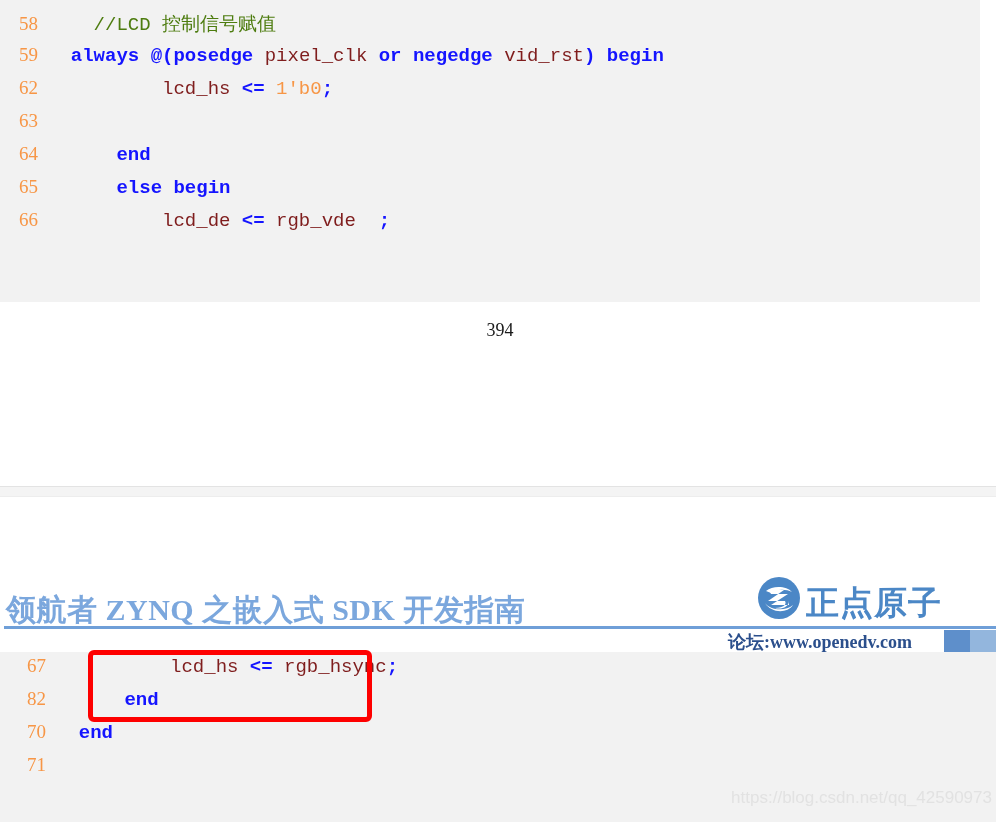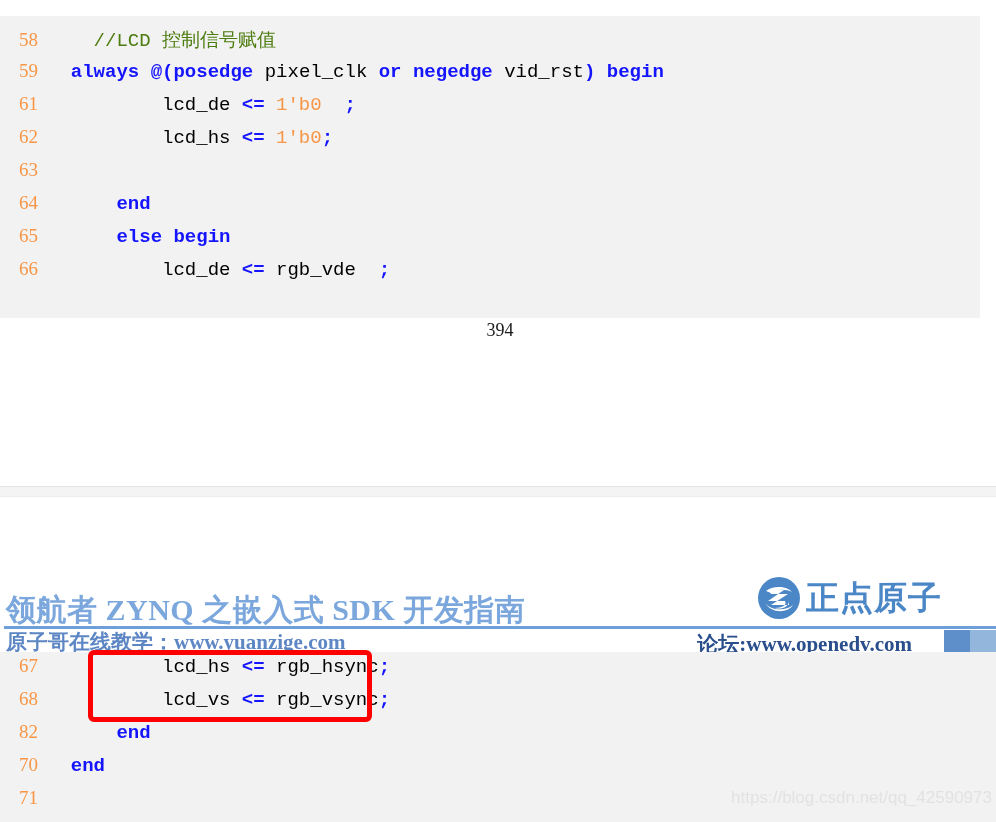--- a/index.html
+++ b/index.html
@@ -39,25 +39,25 @@
     font-size: 19px;
   }
   .src {
     white-space: pre;
     color: #555555;
   }
   .kw   { color: #1414ff; font-weight: bold; margin-top: 20px; }
   .op   { color: #1414ff; font-weight: bold; }
   .num  { color: #f79646; }
   .cmt  { color: #4d7c0f; }
-  .id   { color: #000000; }
+  .id   { color: #7f1d1d; }
 
   
   #code-top {
-    top: 16px;
+    top: 0;
     width: 980px;
     height: 302px;
     padding-top: 11px;
     box-sizing: border-box;
   }
 
   
   #page-number {
     position: absolute;
     top: 320px;
@@ -115,34 +115,34 @@
     font-size: 21px;
     font-weight: bold;
     color: #5d86c4;
     white-space: nowrap;
     font-family: "Liberation Serif", "DejaVu Serif", serif;
   }
   #forum-label {
     position: absolute;
     right: 88px;
     top: 40px;
-    font-size: 21px;
+    font-size: 18px;
     font-weight: bold;
     color: #2b4f8c;
     white-space: nowrap;
     font-family: "Liberation Serif", "DejaVu Serif", serif;
   }
 
   
   #brand-logo {
     position: absolute;
     right: 58px;
     top: -14px;
     display: flex;
-    align-items: center;
+    align-items: flex-end;
     gap: 5px;
   }
   #brand-mark { display: block; }
   #brand-text {
     font-size: 33px;
     font-weight: bold;
     color: #4b87c6;
     letter-spacing: 1px;
     line-height: 1;
     white-space: nowrap;
@@ -192,61 +192,58 @@
     white-space: nowrap;
     font-family: "Liberation Sans", "DejaVu Sans", sans-serif;
   }
 </style>
 </head>
 <body>
 
 <div class="code-block" id="code-top" style="background: rgb(242, 242, 242);">
     <div class="code-line"><span class="ln">58</span><span class="src"><span class="id">    </span><span class="cmt">//LCD 控制信号赋值</span></span></div>
     <div class="code-line"><span class="ln">59</span><span class="src"><span class="id">  </span><span class="kw">always</span><span class="id"> </span><span class="kw">@(</span><span class="kw">posedge</span><span class="id"> pixel_clk </span><span class="kw">or</span><span class="id"> </span><span class="kw">negedge</span><span class="id"> vid_rst</span><span class="kw">)</span><span class="id"> </span><span class="kw">begin</span></span></div>
-    <div class="code-line"><span class="ln">61</span><span class="src"><span class="id">          lcd_de </span><span class="op">&lt;=</span><span class="id"> </span><span class="num">1'b0</span><span class="id">  </span><span class="op">;</span></span></div>
     <div class="code-line"><span class="ln">62</span><span class="src"><span class="id">          lcd_hs </span><span class="op">&lt;=</span><span class="id"> </span><span class="num">1'b0</span><span class="op">;</span></span></div>
     <div class="code-line"><span class="ln">63</span></div>
     <div class="code-line"><span class="ln">64</span><span class="src"><span class="id">      </span><span class="kw">end</span></span></div>
     <div class="code-line"><span class="ln">65</span><span class="src"><span class="id">      </span><span class="kw">else begin</span></span></div>
     <div class="code-line"><span class="ln">66</span><span class="src"><span class="id">          lcd_de </span><span class="op">&lt;=</span><span class="id"> rgb_vde</span><span class="id">  </span><span class="op">;</span></span></div>
   </div>
 
 <div id="page-number">394</div>
 
 <div id="sep-band"></div>
 
 <div id="doc-header">
 
   <div id="header-title">领航者 ZYNQ 之嵌入式 SDK 开发指南</div>
 
   <div id="header-rule"></div>
 
-  <div id="header-subtitle">原子哥在线教学：www.yuanzige.com</div>
 
   <div id="forum-label">论坛:www.openedv.com</div>
 
   <div id="brand-logo">
     <svg id="brand-mark" width="44" height="44" viewBox="0 0 44 44">
       <circle cx="22" cy="22" r="21" fill="#4b87c6"></circle>
       <path d="M9 15 C16 9, 30 10, 35 16 C29 13, 19 13, 14 17 Z" fill="#ffffff"></path>
       <path d="M14 18 L31 18 L14 29 L32 29 L32 25 C32 31, 24 34, 18 32 C27 32, 30 28, 28 25 L11 25 L27 14 L12 14 Z" fill="#ffffff"></path>
       <path d="M8 27 C13 34, 28 36, 36 29 C30 38, 14 37, 8 27 Z" fill="#ffffff"></path>
     </svg>
     <span id="brand-text">正点原子</span>
   </div>
 
   <div id="corner-squares">
     <div class="sq sq-dark"></div>
     <div class="sq sq-light"></div>
   </div>
 </div>
 
-<div class="code-block" id="code-bottom" style="background: rgb(242, 242, 242);">
+<div class="code-block" id="code-bottom" style="background: rgb(242, 242, 242); padding-left: 8px;">
     <div class="code-line"><span class="ln">67</span><span class="src"><span class="id">          lcd_hs </span><span class="op">&lt;=</span><span class="id"> rgb_hsync</span><span class="op">;</span></span></div>
-    <div class="code-line"><span class="ln">68</span><span class="src"><span class="id">          lcd_vs </span><span class="op">&lt;=</span><span class="id"> rgb_vsync</span><span class="op">;</span></span></div>
     <div class="code-line"><span class="ln">82</span><span class="src"><span class="id">      </span><span class="kw">end</span></span></div>
     <div class="code-line"><span class="ln">70</span><span class="src"><span class="id">  </span><span class="kw">end</span></span></div>
     <div class="code-line"><span class="ln">71</span><span class="src"><span class="id"></span></span></div>
   </div>
 
 <div id="highlight-box"></div>
 
 <div id="watermark">https://blog.csdn.net/qq_42590973</div>
 
 </body></html>

